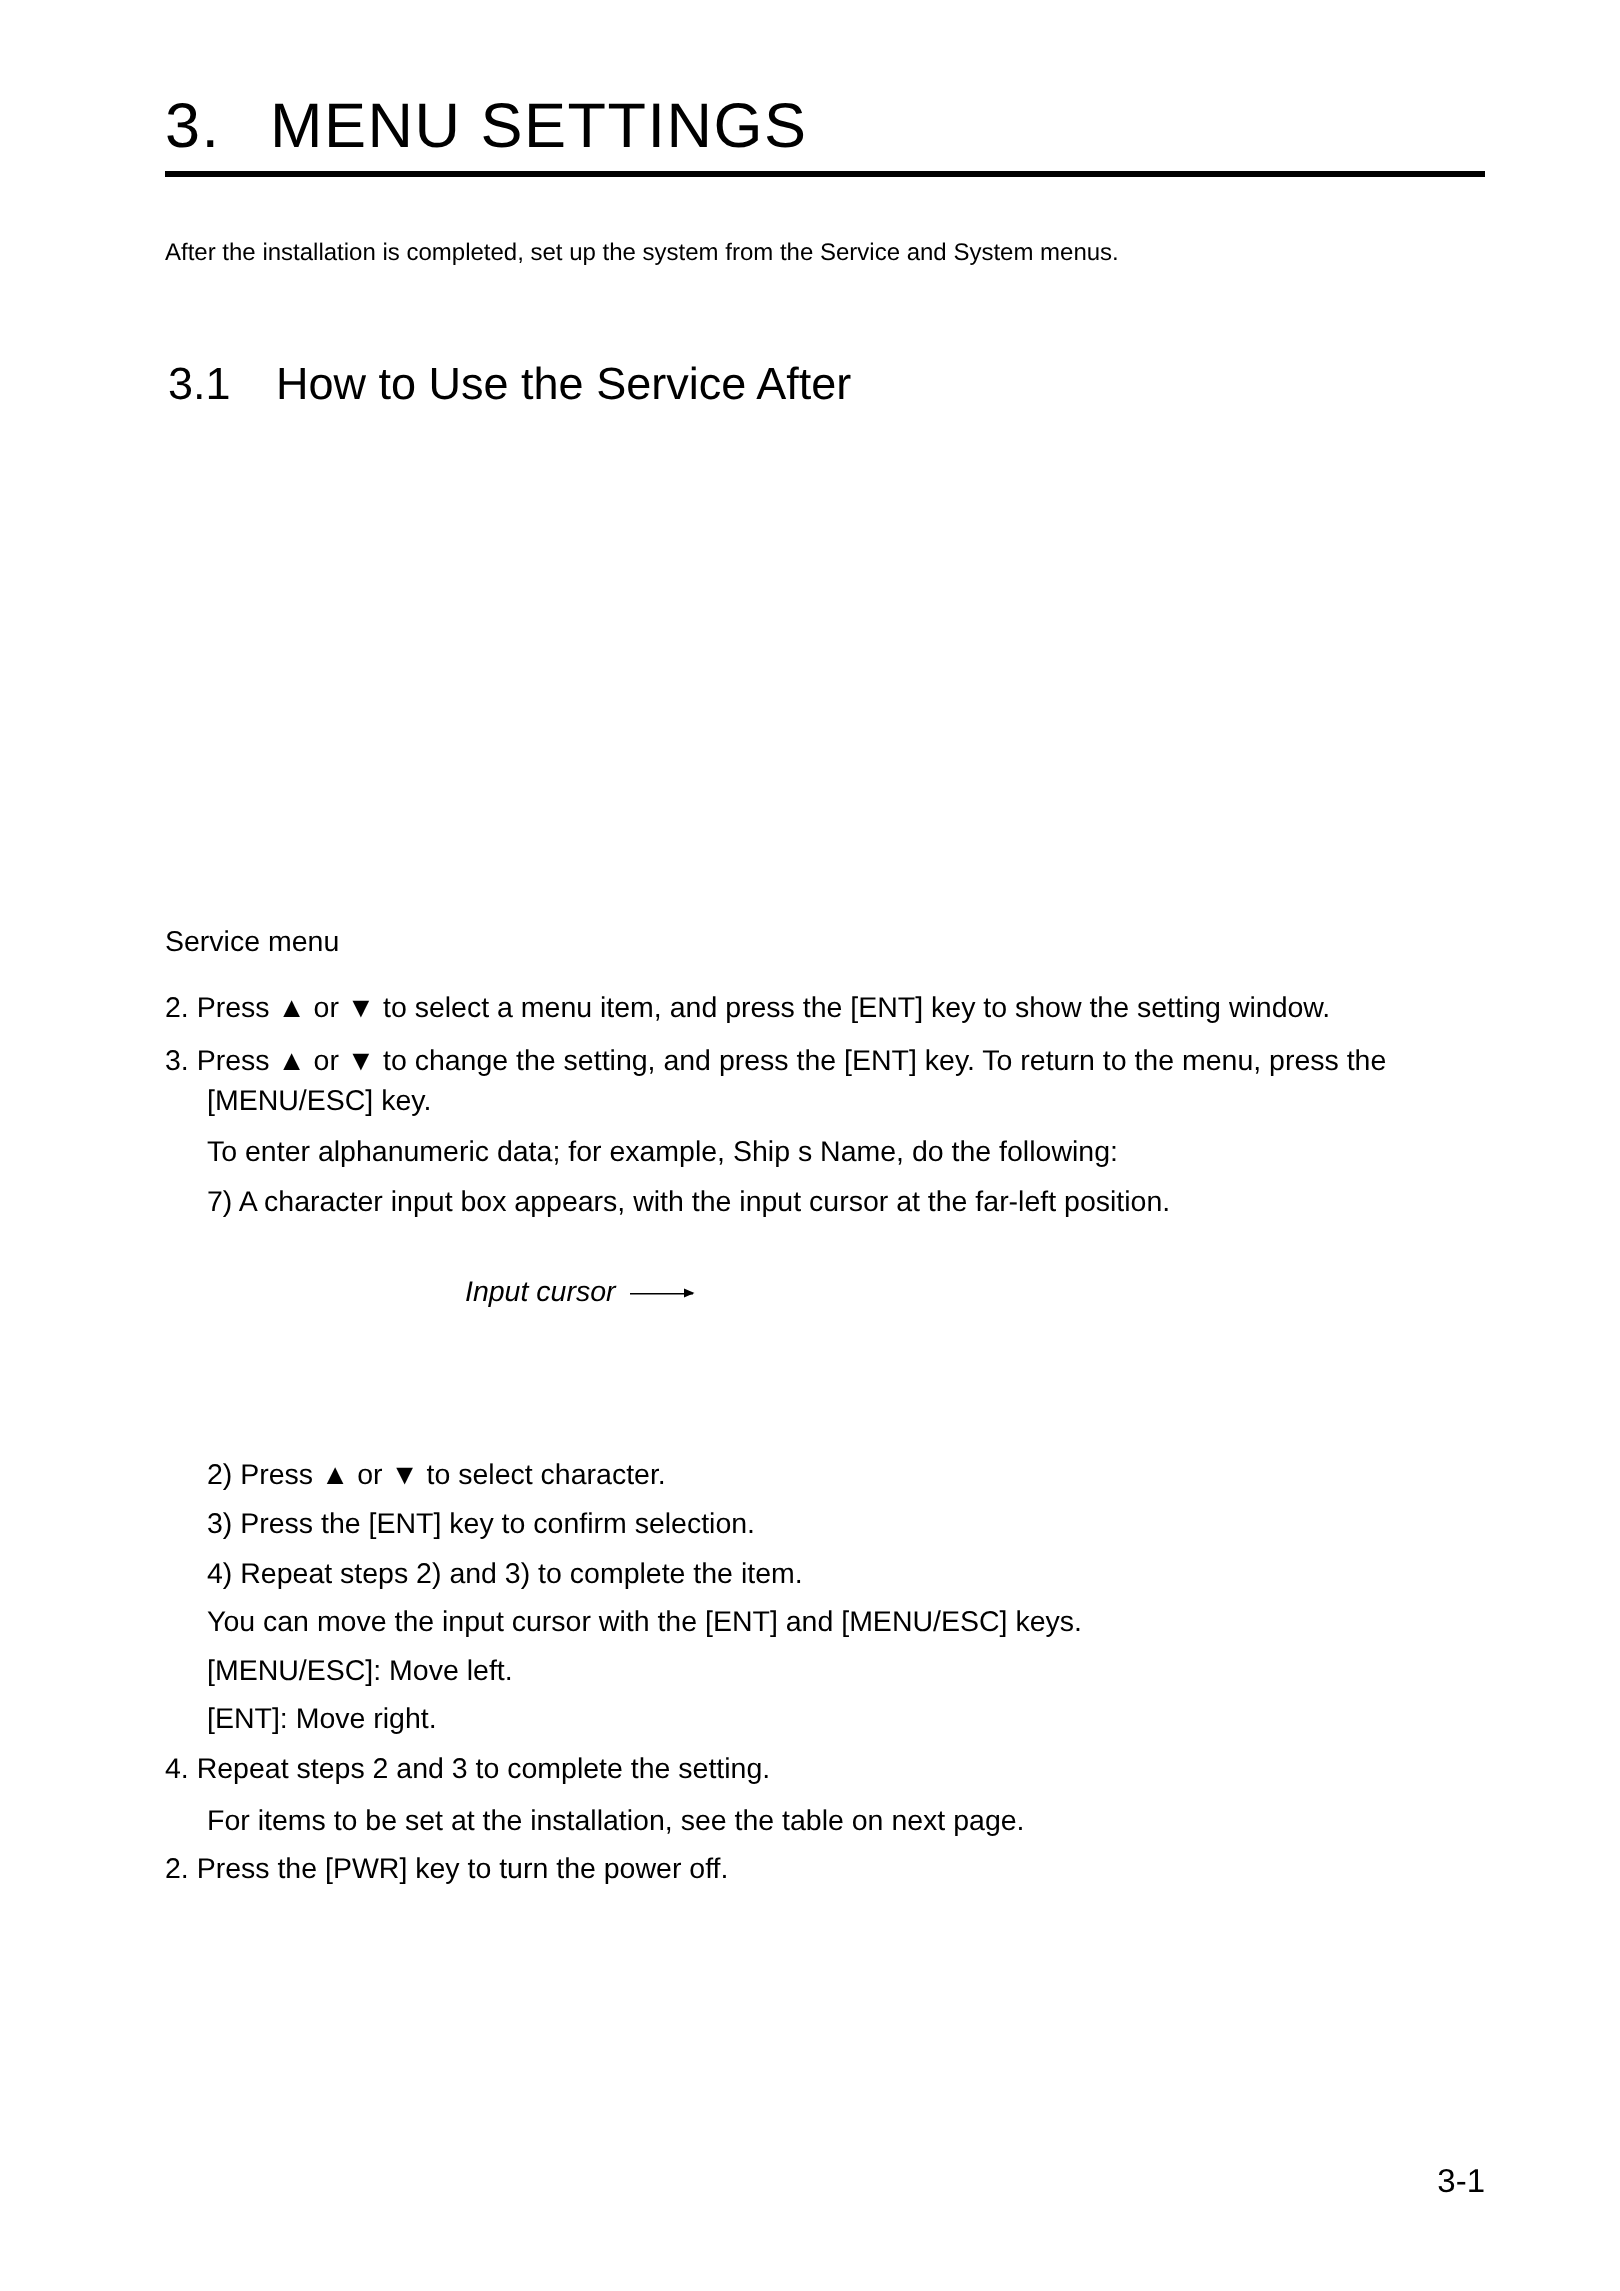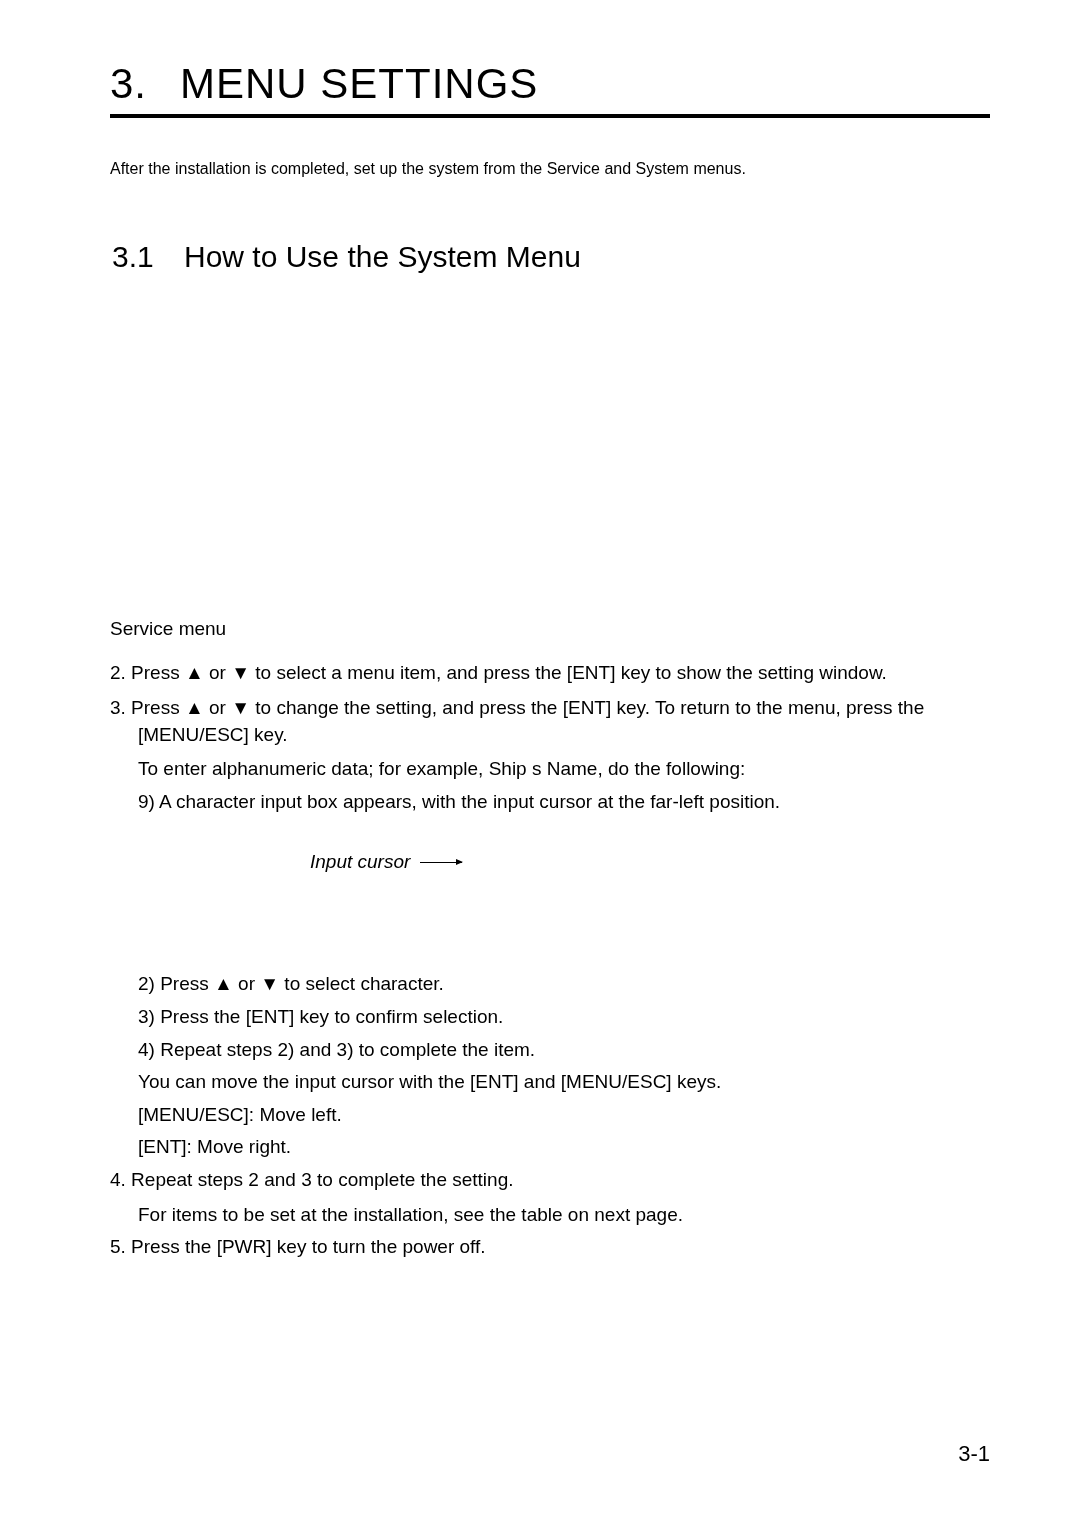--- a/index.html
+++ b/index.html
@@ -117,44 +117,44 @@
 <div class="page">
 
   <h1 class="chapter-title">
     <span class="chapter-number">3.</span><span>MENU SETTINGS</span>
   </h1>
   <hr class="rule">
 
   <p class="intro">After the installation is completed, set up the system from the Service and System menus.</p>
 
   <h2 class="section-title">
-    <span class="section-number">3.1</span><span>How to Use the System Menu</span>
+    <span class="section-number">3.1</span><span>How to Use the Service After</span>
   </h2>
 
 
   <div class="figure-gap"></div>
   <p class="figure-caption">Service menu</p>
 
   <p class="step">2. Press ▲ or ▼ to select a menu item, and press the [ENT] key to show the setting window.</p>
   <p class="step">3. Press ▲ or ▼ to change the setting, and press the [ENT] key. To return to the menu, press the [MENU/ESC] key.</p>
   <p class="sub-note">To enter alphanumeric data; for example, Ship s Name, do the following:</p>
-  <p class="sub">9) A character input box appears, with the input cursor at the far-left position.</p>
+  <p class="sub">7) A character input box appears, with the input cursor at the far-left position.</p>
 
   <div class="input-cursor-block">
     <div class="input-cursor-label">
       <span>Input cursor</span>
       <span class="arrow"></span>
     </div>
   </div>
 
   <p class="sub">2) Press ▲ or ▼ to select character.</p>
   <p class="sub">3) Press the [ENT] key to confirm selection.</p>
   <p class="sub">4) Repeat steps 2) and 3) to complete the item.</p>
   <p class="sub-note">You can move the input cursor with the [ENT] and [MENU/ESC] keys.</p>
   <p class="sub-note">[MENU/ESC]: Move left.</p>
   <p class="sub-note">[ENT]: Move right.</p>
 
   <p class="step">4. Repeat steps 2 and 3 to complete the setting.</p>
   <p class="sub-note">For items to be set at the installation, see the table on next page.</p>
-  <p class="step">5. Press the [PWR] key to turn the power off.</p>
+  <p class="step">2. Press the [PWR] key to turn the power off.</p>
 
   <div class="page-number">3-1</div>
 </div>
 
 </body></html>

